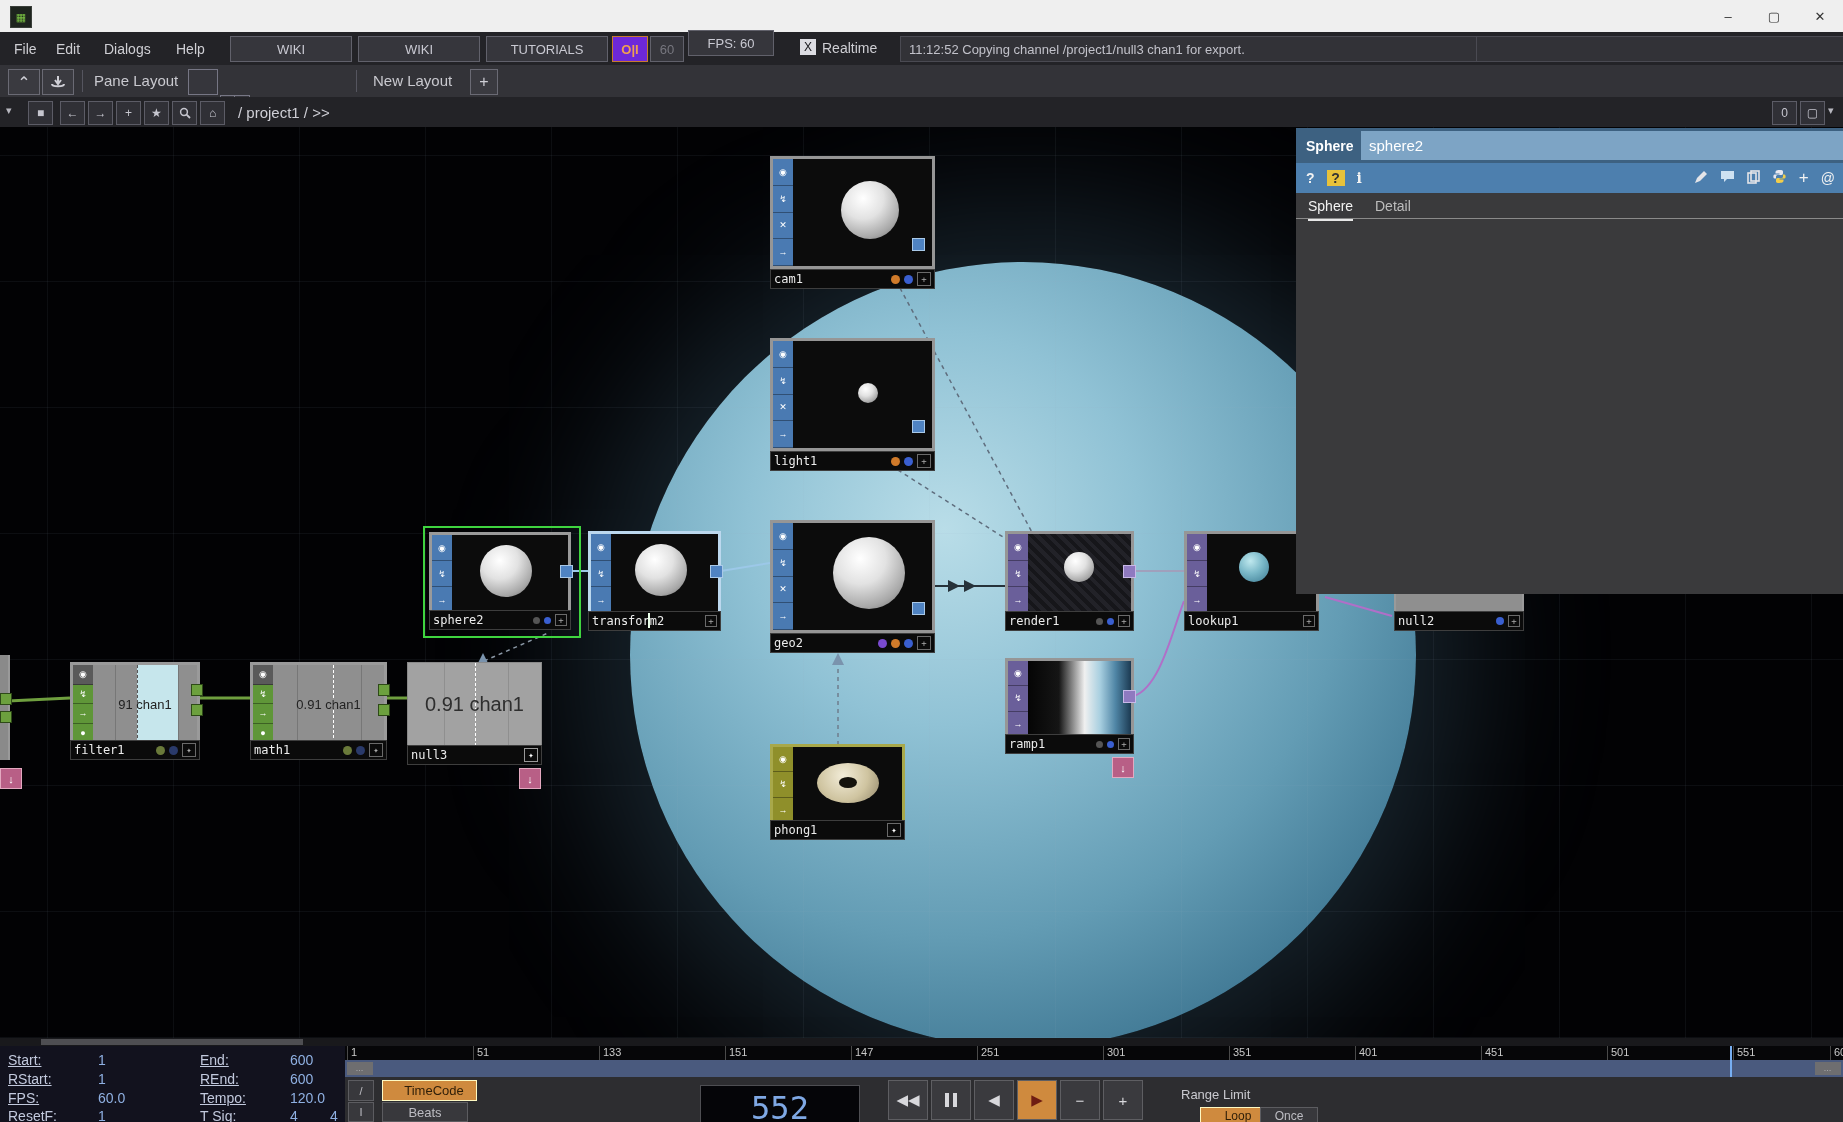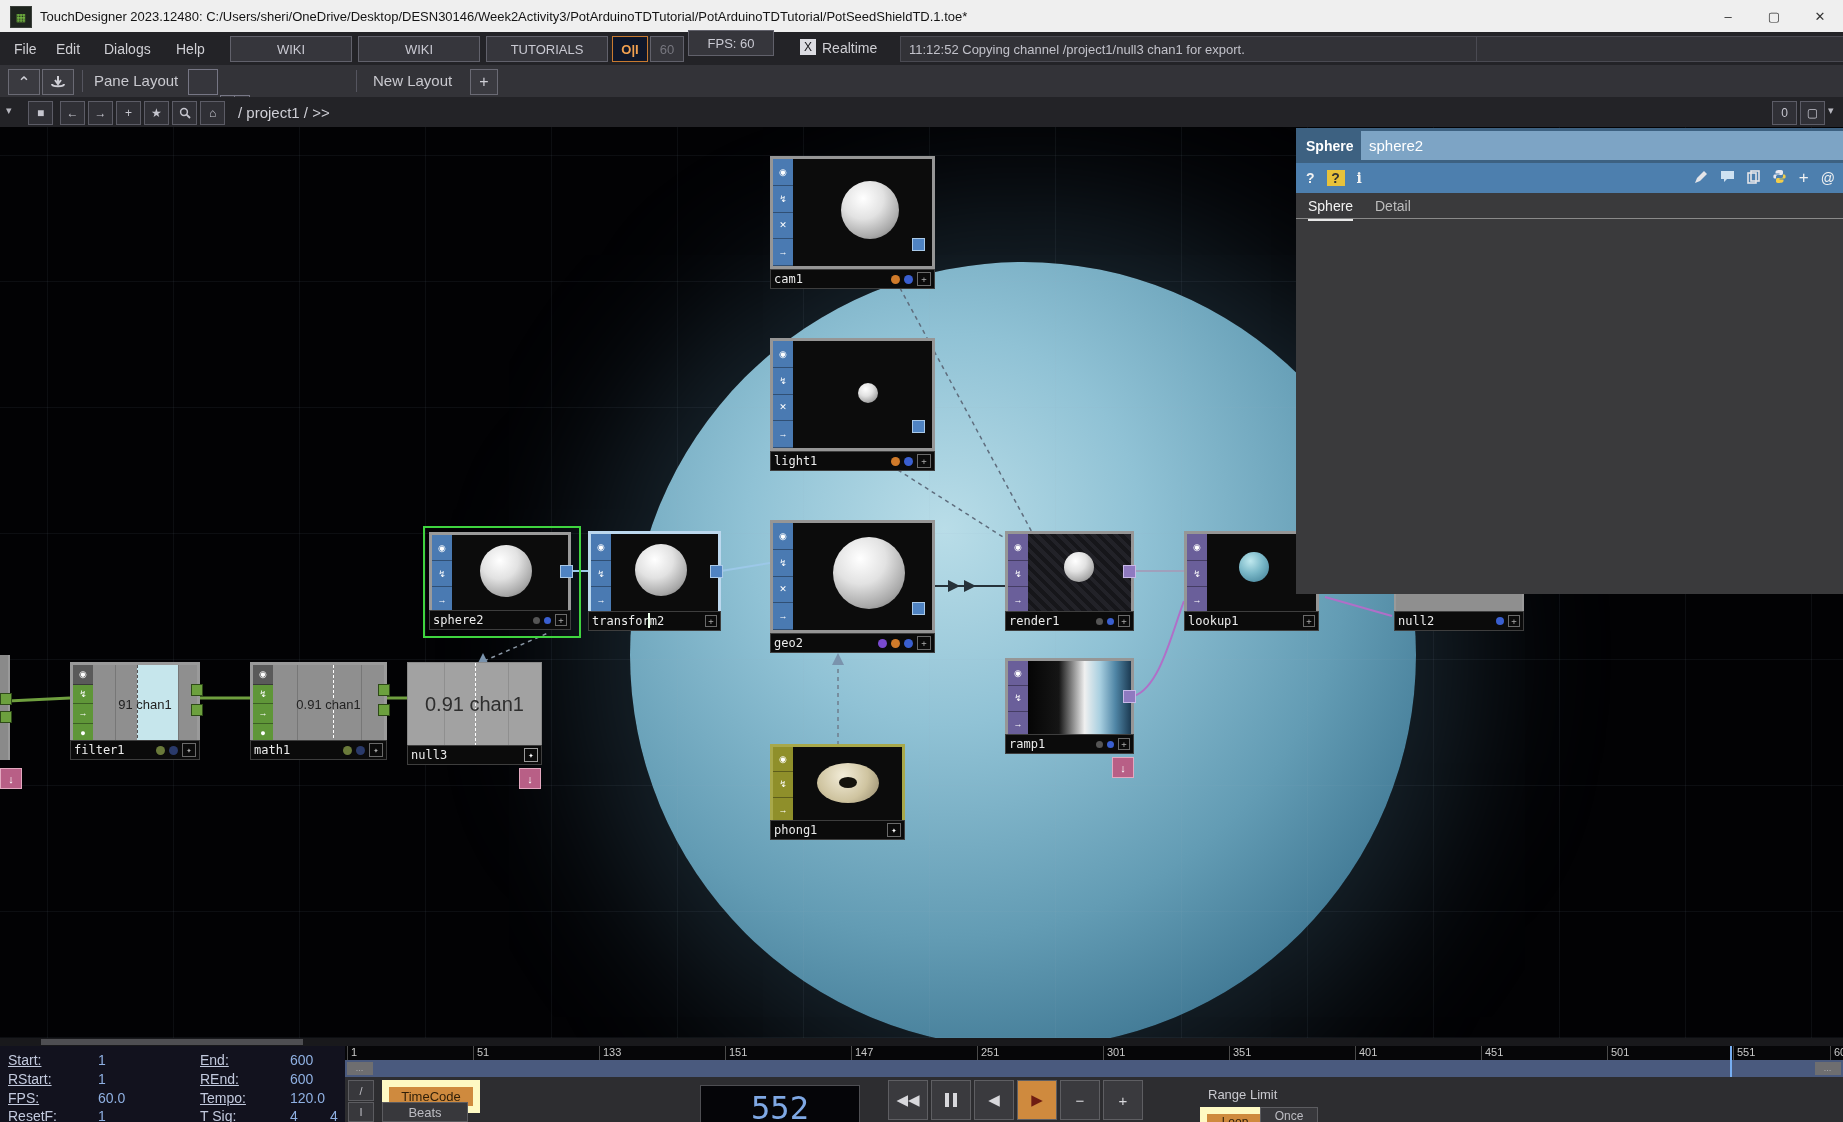--- a/index.html
+++ b/index.html
@@ -88,50 +88,49 @@
   .ival{position:absolute;color:#8fb0e2;}
   .ruler{left:345px;top:1046px;width:1498px;height:14px;background:#060608;z-index:22;}
   .rlab{position:absolute;top:0;color:#c9c9c9;font-size:11px;border-left:1px solid #4a4a4a;padding-left:3px;height:14px;line-height:13px;}
   .playhead{position:absolute;width:2px;background:#77aef2;z-index:24;}
   .scrub{left:345px;top:1060px;width:1498px;height:17px;background:#4a5a7e;z-index:22;}
   .scrubhandle{position:absolute;top:2px;width:26px;height:13px;background:#6e6e70;color:#c8c8c8;
                font-size:8px;display:flex;align-items:center;justify-content:center;letter-spacing:1px;}
   .transport{left:345px;top:1077px;width:1498px;height:45px;background:#2d2d30;z-index:22;}
   .smbtn{position:absolute;background:#38383c;border:1px solid #5c5c60;color:#bcbcc2;font-size:11px;
          display:flex;align-items:center;justify-content:center;}
-  .tcbtn{position:absolute;background:#cf8a3e;border:7px solid #fef9c3;color:#2e1e08;font-size:13px;
-         display:flex;align-items:center;justify-content:center;}
+  .tcbtn{position:absolute;background:#cf8a3e;border:1px solid #fef9c3;color:#2e1e08;font-size:13px;
+         display:flex;align-items:center;justify-content:center;padding-left:9px;}
   .lcd{position:absolute;background:#050508;border:1px solid #4e4e52;color:#7fa8e4;
        font-family:"DejaVu Sans Mono",monospace;display:flex;align-items:center;justify-content:center;}
   .transbtn{position:absolute;width:38px;height:38px;top:3px;background:#3a3a3e;border:1px solid #5e5e62;
             color:#d8d8dc;display:flex;align-items:center;justify-content:center;font-size:15px;}
   .transbtn.play{background:#cf8a3e;color:#6e1c12;}
   .pausebar{width:4px;height:14px;background:#d8d8dc;margin:0 2px;}
   .rangelab{position:absolute;color:#c9c9cf;font-size:13px;}
 </style>
 </head>
 <body>
 
 <div class="abs titlebar flex">
   <div class="abs tdicon">▦</div>
-  <span style="margin-left:40px">TouchDesigner 2023.12480: C:/Users/sheri/OneDrive/Desktop/DESN30146/Week2Activity3/PotArduinoTDTutorial/PotArduinoTDTutorial/PotSeedShieldTD.1.toe*</span>
 </div>
 <div class="abs wbtn" style="left:1705px;top:0">–</div>
 <div class="abs wbtn" style="left:1751px;top:0">▢</div>
 <div class="abs wbtn" style="left:1797px;top:0">✕</div>
 
 <div class="abs menubar"></div>
 <div class="abs menuitem" style="left:2px;top:32px">File</div>
 <div class="abs menuitem" style="left:44px;top:32px">Edit</div>
 <div class="abs menuitem" style="left:92px;top:32px">Dialogs</div>
 <div class="abs menuitem" style="left:164px;top:32px">Help</div>
 <div class="abs mbtn" style="left:230px;top:36px;width:120px">WIKI</div>
 <div class="abs mbtn" style="left:358px;top:36px;width:120px">WIKI</div>
 <div class="abs mbtn" style="left:486px;top:36px;width:120px">TUTORIALS</div>
-<div class="abs mbtn" style="left:612px;top:36px;width:34px;background:#0f172a;border-color:#c87a30;color:#f0a050;font-weight:bold">O|I</div>
+<div class="abs mbtn" style="left:612px;top:36px;width:34px;background:#6d28d9;border-color:#c87a30;color:#f0a050;font-weight:bold">O|I</div>
 <div class="abs mbtn" style="left:650px;top:36px;width:32px;color:#77777f">60</div>
 <div class="abs mbtn" style="left:688px;top:30px;width:84px">FPS:  60</div>
 <div class="abs" style="left:800px;top:39px;width:16px;height:16px;background:#dcdce2;color:#17171c;font-size:12px;display:flex;align-items:center;justify-content:center">X</div>
 <div class="abs" style="left:822px;top:40px;color:#cfcfd4;font-size:14px">Realtime</div>
 <div class="abs statusbox" style="left:900px;top:36px;width:566px">11:12:52 Copying channel /project1/null3 chan1 for export.</div>
 <div class="abs statusbox" style="left:1476px;top:36px;width:358px"></div>
 
 <div class="abs toolbar"></div>
 <div class="abs tbtn" style="left:8px;top:69px;width:30px">⌃</div>
 <div class="abs tbtn" style="left:42px;top:69px;width:30px">
@@ -634,16 +633,16 @@
   <div class="lcd" style="left:355px;top:8px;width:158px;height:43px;font-size:32px">552</div>
   <div class="transbtn" style="left:543px">◀◀</div>
   <div class="transbtn" style="left:586px">
       <span class="pausebar"></span>
       <span class="pausebar"></span>
     </div>
   <div class="transbtn" style="left:629px">◀</div>
   <div class="transbtn play" style="left:672px">▶</div>
   <div class="transbtn" style="left:715px">−</div>
   <div class="transbtn" style="left:758px">+</div>
-  <span class="rangelab" style="left:863px;top:10px">Range Limit</span>
+  <span class="rangelab" style="left:836px;top:10px">Range Limit</span>
   <div class="tcbtn" style="left:855px;top:30px;width:56px;height:15px;font-size:12px">Loop</div>
   <div class="smbtn" style="left:915px;top:30px;width:56px;height:15px;font-size:12px">Once</div>
 </div>
 
 </body></html>

